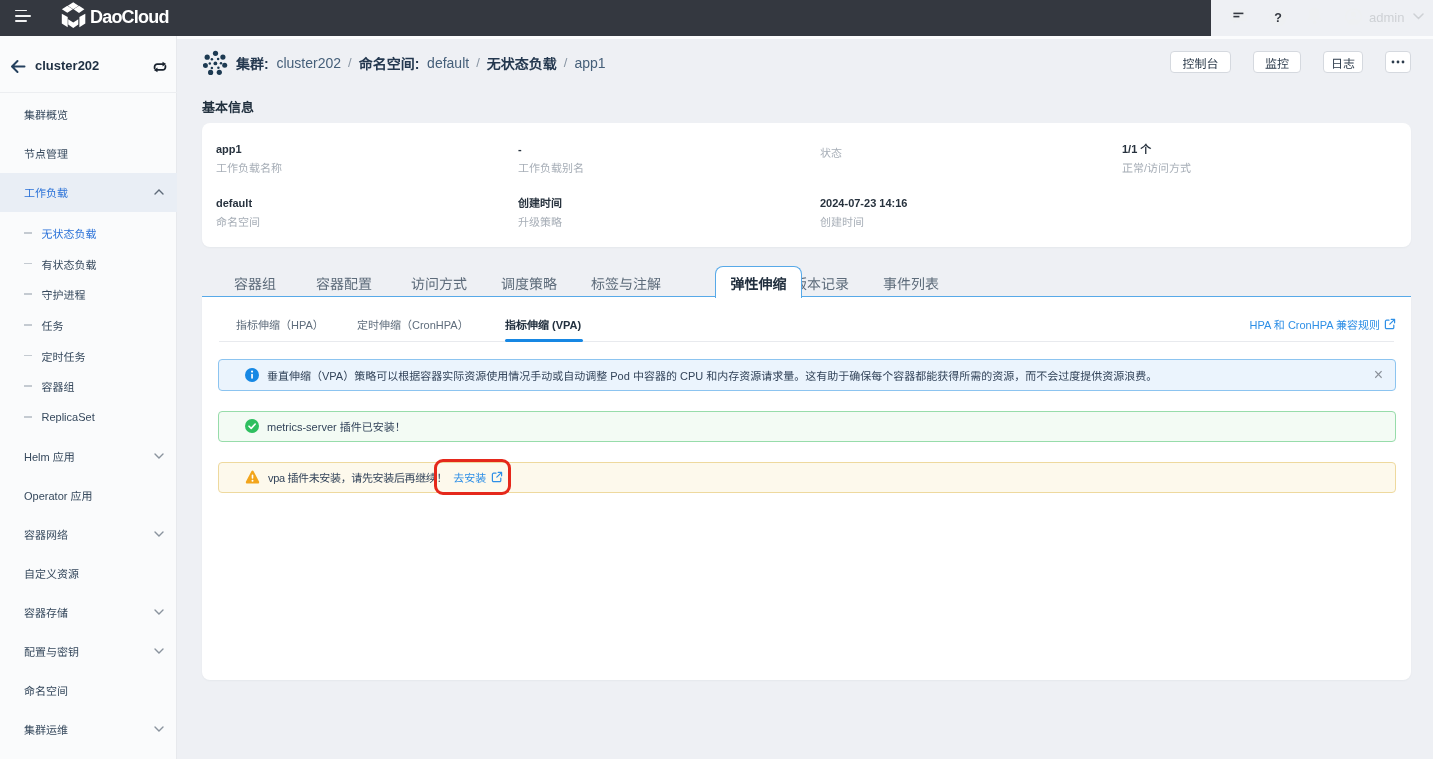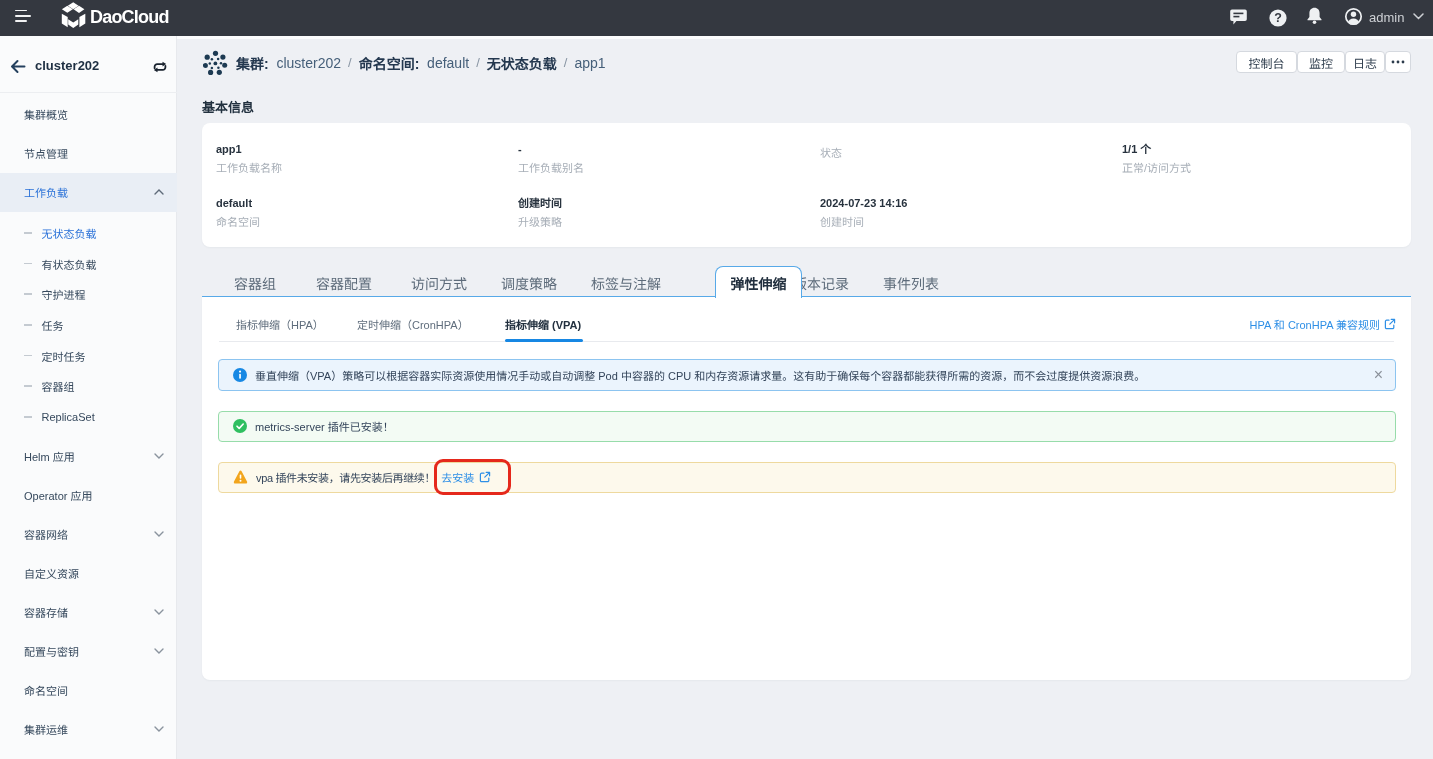--- a/index.html
+++ b/index.html
@@ -1,42 +1,42 @@
 <!DOCTYPE html>
 <html lang="zh-CN"><head>
 <meta charset="utf-8">
 <title>DaoCloud</title>
 <style>
 *{margin:0;padding:0;box-sizing:border-box;}
 html,body{width:1433px;height:759px;overflow:hidden;}
 body{font-family:"Liberation Sans",sans-serif;background:#eef0f4;position:relative;}
 .abs{position:absolute;}
 
-.topbar{position:absolute;left:0;top:0;width:1433px;height:36px;background:#343840;}
+.topbar{position:absolute;left:0;top:0;width:1211px;height:36px;background:#343840;}
 .topbar-glow{position:absolute;left:0;top:36px;width:1433px;height:3px;background:#fbfcfd;}
 .hamb span{display:block;height:1.8px;border-radius:1px;background:#f2f3f4;}
 .logo-text{color:#fff;font-size:18px;font-weight:700;letter-spacing:-0.8px;}
 .admin-txt{color:#ced1d5;font-size:13px;}
 
 .sidebar{position:absolute;left:0;top:36px;width:177px;height:723px;background:#fafbfc;border-right:1px solid #e7e9ed;}
 .side-divider{position:absolute;left:0;top:56px;width:177px;height:1px;background:#eceef1;}
 .side-title{position:absolute;left:35px;top:22px;font-size:13px;font-weight:700;color:#1e2f42;}
 .menu{position:absolute;left:0;top:58.5px;width:177px;}
 .mi{height:39px;display:flex;align-items:center;padding-left:24px;font-size:11px;color:#36495d;position:relative;}
 .mi .chev{position:absolute;right:13px;top:50%;margin-top:-3px;}
 .mi.sel{background:#e9eef5;color:#2b72d8;}
 .sub{padding:6px 0 4px 0;}
 .smi{height:30.7px;display:flex;align-items:center;padding-left:24px;font-size:11px;color:#36495d;}
 .smi .dash{width:7.5px;height:1.6px;background:#c4cad1;margin-right:10px;display:inline-block;}
 .smi.sel2{color:#2b72d8;}
 
 .crumb{position:absolute;left:236px;top:54px;height:17px;font-size:14px;color:#455f79;white-space:nowrap;display:flex;align-items:center;}
 .crumb b{color:#24384f;font-weight:700;}
 .crumb .sep{color:#8895a3;margin:0 7px;font-size:13px;}
-.btnrow{position:absolute;top:51px;right:22px;display:flex;gap:0;}
+.btnrow{position:absolute;top:51px;right:22px;display:flex;gap:22px;}
 .btn{height:22px;background:#fff;border:1px solid #d5d9df;border-radius:4px;color:#2c3b4b;font-size:12px;display:flex;align-items:center;justify-content:center;}
 
 .h1{position:absolute;left:202px;top:97px;font-size:13px;font-weight:700;color:#22313f;}
 .card1{position:absolute;left:202px;top:123px;width:1209px;height:124px;background:#fff;border-radius:8px;box-shadow:0 1px 2px rgba(30,40,60,.04);padding:19px 14px 0 14px;}
 .grid{display:grid;grid-template-columns:302px 302px 302px 1fr;}
 .cell{padding-right:10px;}
 .val{font-size:11px;font-weight:700;color:#27323e;line-height:15px;display:flex;align-items:center;}
 .lbl{font-size:11px;color:#a7aeb7;line-height:15px;margin-top:4px;}
 .row2{margin-top:20px;}
 .gdot{width:9px;height:9px;border-radius:50%;background:#21c35e;margin-right:9px;display:inline-block;}
@@ -45,21 +45,21 @@
 .tab{position:absolute;top:273px;height:17px;font-size:14px;color:#5d6b7a;white-space:nowrap;}
 .tabactive{position:absolute;left:682px;top:266px;width:87px;height:32px;background:#fff;border:1.5px solid #57a9e8;border-bottom:none;border-radius:8px 8px 0 0;z-index:2;display:flex;align-items:center;justify-content:center;font-size:14px;font-weight:700;color:#22303f;margin-left:33px;}
 .card2{position:absolute;left:202px;top:297px;width:1209px;height:383px;background:#fff;border-radius:0 0 8px 8px;box-shadow:0 1px 2px rgba(30,40,60,.04);z-index:1;}
 
 .stab{position:absolute;top:316px;height:14px;font-size:11px;color:#5f6d7c;white-space:nowrap;z-index:3;}
 .stab.on{font-weight:700;color:#22303f;}
 .underline{position:absolute;left:505px;top:338.5px;width:78px;height:3px;background:#1787e3;border-radius:2px;z-index:4;}
 .subdiv{position:absolute;left:219px;top:340.5px;width:1175px;height:1px;background:#e8eaee;z-index:3;}
 .toplink{position:absolute;top:316px;right:37px;font-size:11px;color:#2e8fe6;white-space:nowrap;z-index:3;display:flex;align-items:center;gap:4px;}
 
-.banner{position:absolute;left:218px;width:1178px;height:31.5px;border-radius:4px;display:flex;align-items:center;padding:0 14px;font-size:11px;color:#33445a;z-index:3;}
+.banner{position:absolute;left:218px;width:1178px;height:31.5px;border-radius:4px;display:flex;align-items:center;padding:0 26px;font-size:11px;color:#33445a;z-index:3;}
 .banner .ic{margin-right:8px;flex:none;display:flex;}
 .b-info{top:359px;background:#ebf4fd;border:1px solid #8cc4f0;}
 .b-ok{top:410.5px;background:#f3fbf4;border:1px solid #97dcaa;}
 .b-warn{top:461.5px;background:#fdf9ec;border:1px solid #eed99e;}
 .close-x{position:absolute;right:12px;top:50%;transform:translateY(-52%);color:#8a9099;font-size:16px;line-height:1;font-weight:400;}
 .golink{color:#2e8fe6;margin-left:6px;letter-spacing:0;display:inline-flex;align-items:center;gap:5px;}
 .redbox{position:absolute;left:434px;top:458.5px;width:77px;height:36px;border:3.5px solid #e5281b;border-radius:9px;z-index:5;}
 </style>
 </head>
 <body>

